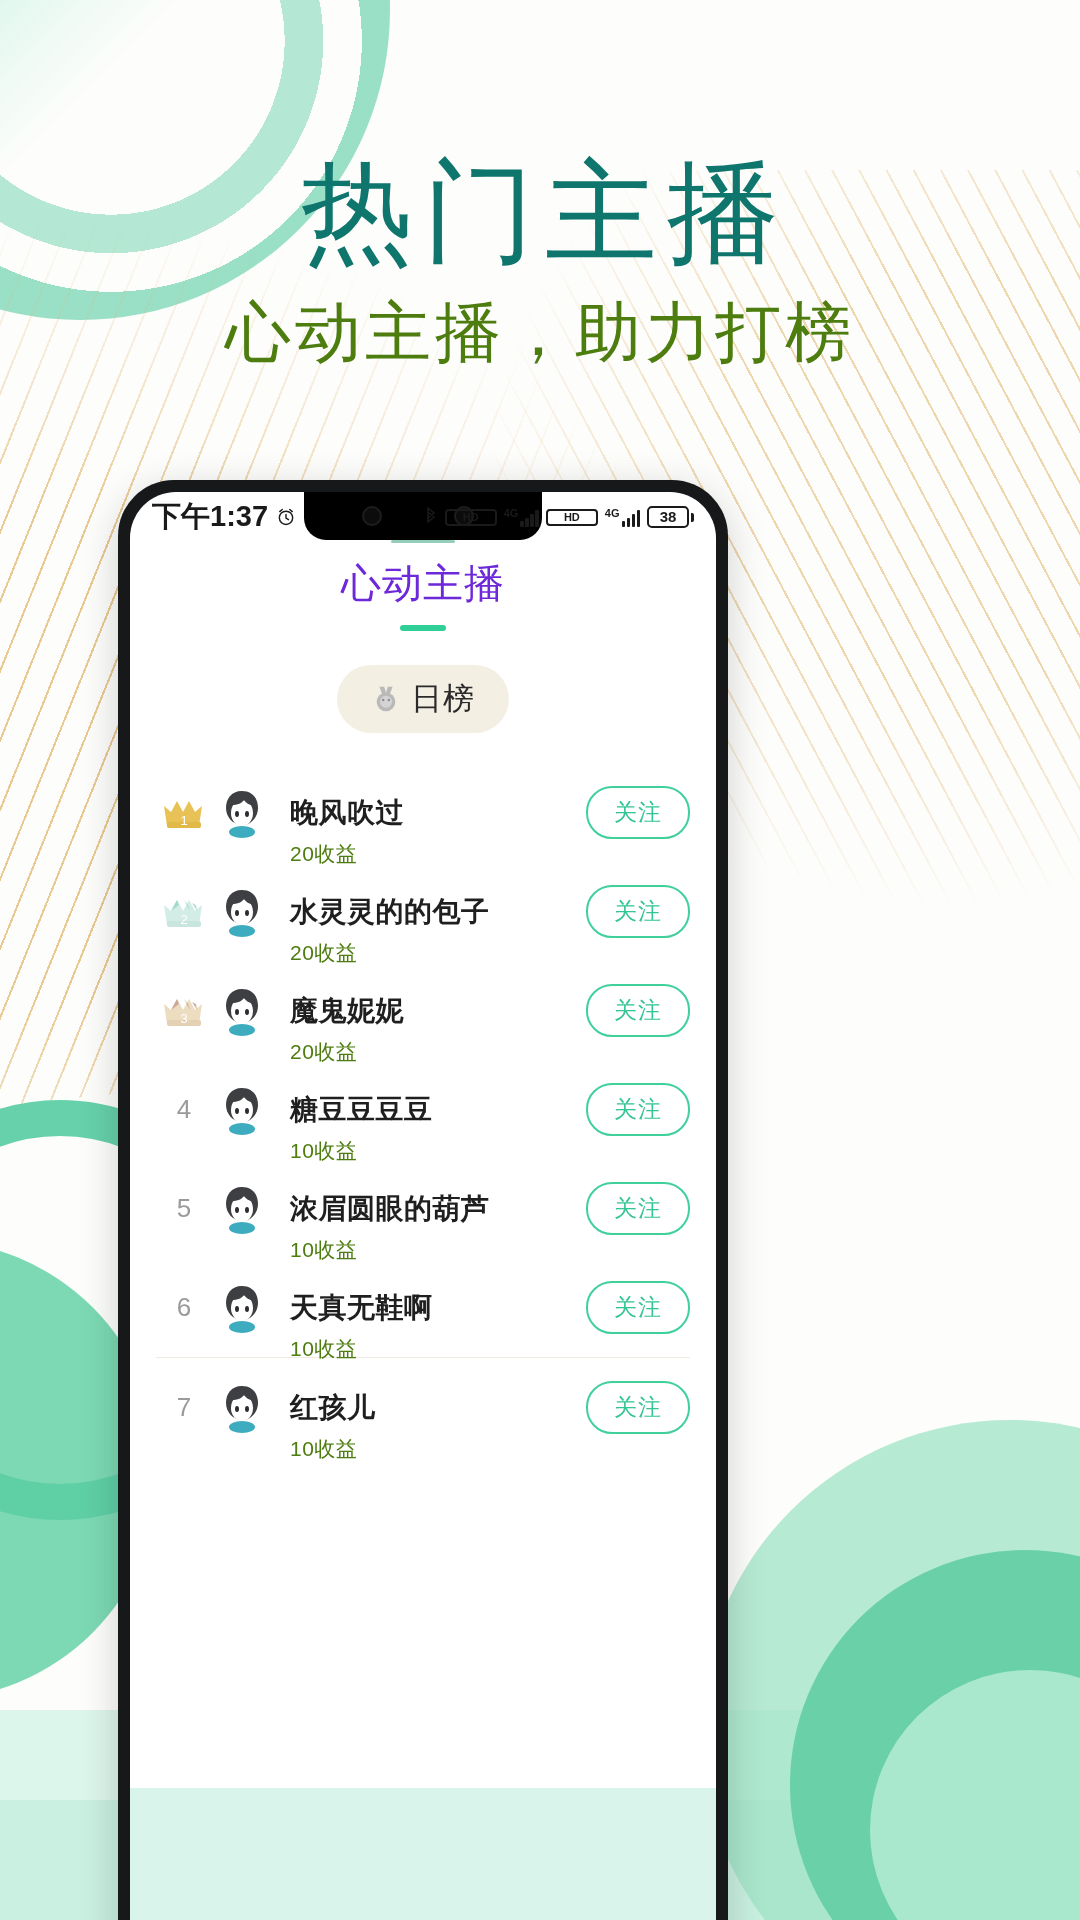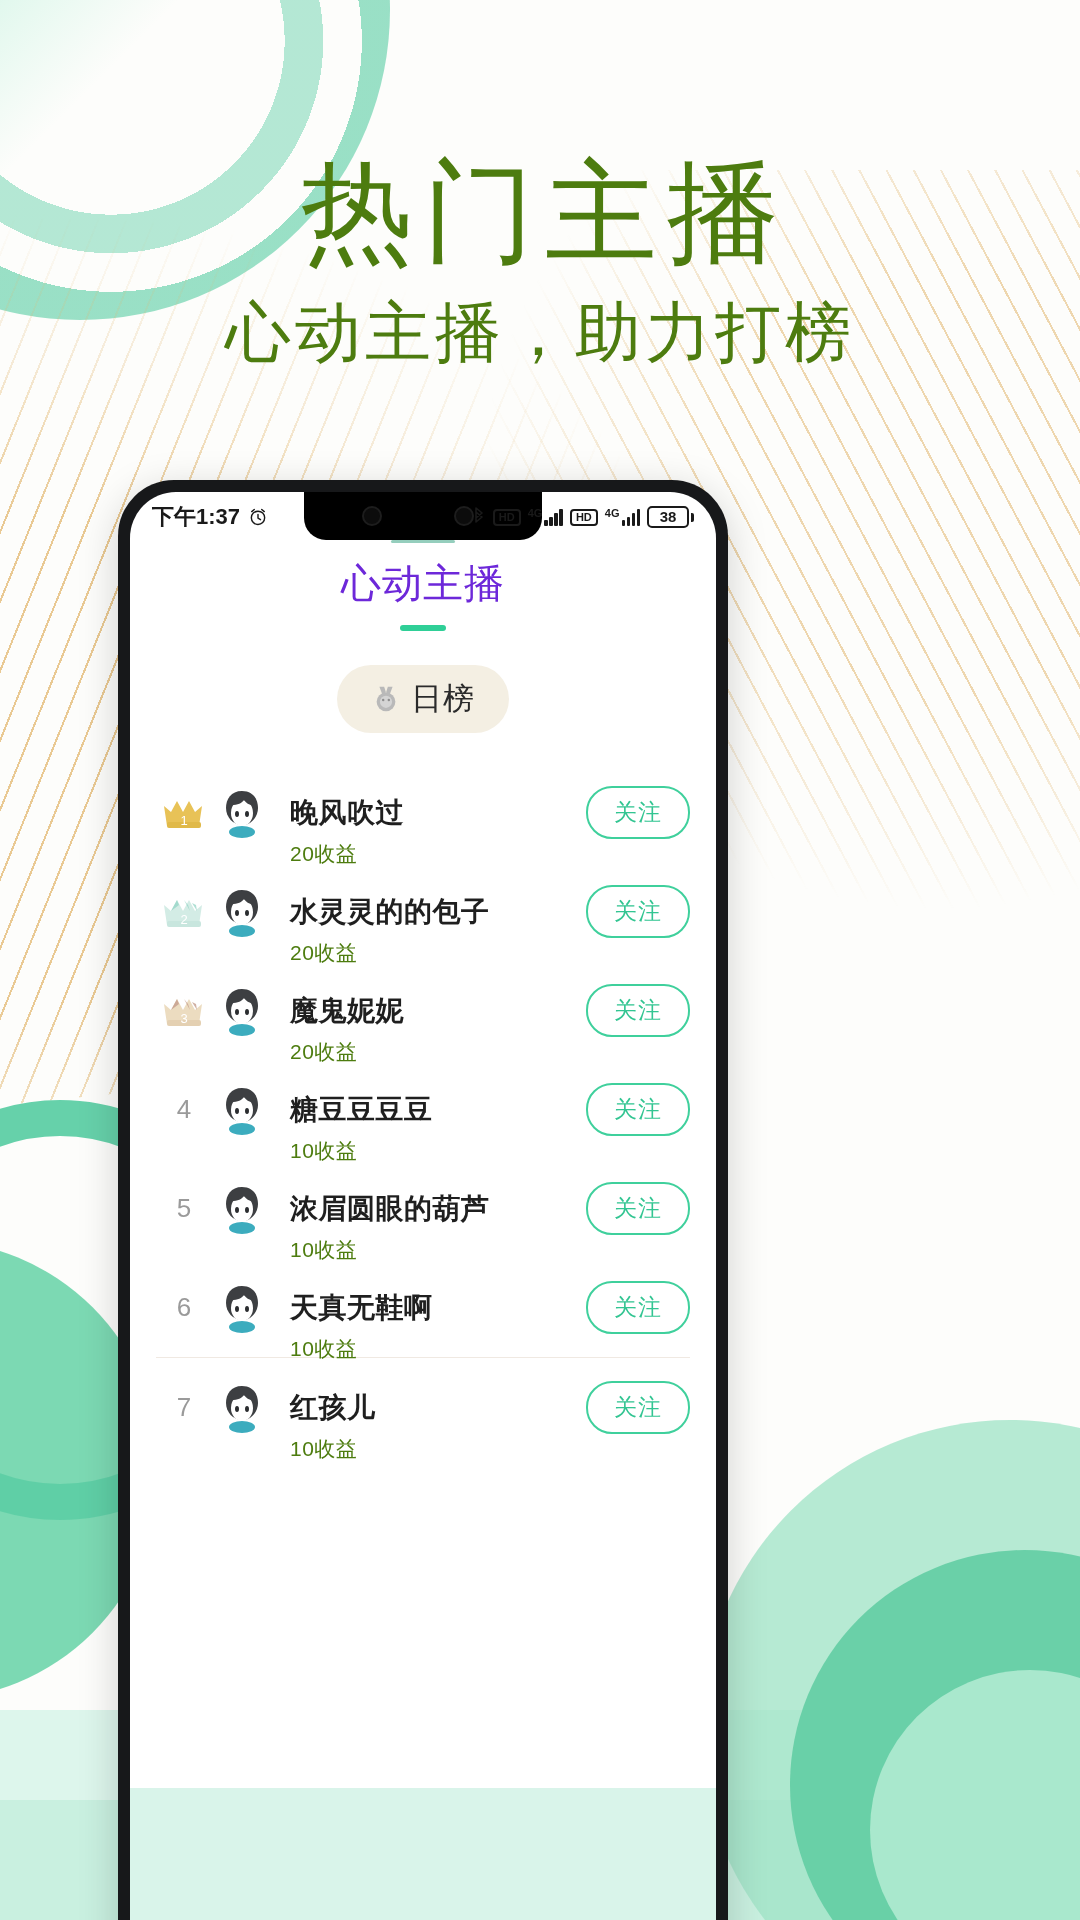--- a/index.html
+++ b/index.html
@@ -73,21 +73,21 @@
     background:repeating-linear-gradient(62deg,
        rgba(226,183,112,0.55) 0px, rgba(226,183,112,0.55) 2px,
        rgba(255,255,255,0) 2px, rgba(255,255,255,0) 24px);
     -webkit-mask-image:radial-gradient(ellipse 560px 520px at 78% 40%, #000 0%, #000 40%, rgba(0,0,0,0) 82%);
             mask-image:radial-gradient(ellipse 560px 520px at 78% 40%, #000 0%, #000 40%, rgba(0,0,0,0) 82%);
   }
 
   
   .headline-wrap { position:absolute; left:0; right:0; top:150px; text-align:center; }
   .headline {
-    font-size:112px; line-height:1.12; color:#4d7c0f; letter-spacing:10px;
+    font-size:112px; line-height:1.12; color:#0f766e; letter-spacing:10px;
     font-weight:400; text-indent:10px;
   }
   .subheadline {
     margin-top:20px; font-size:66px; line-height:1.15; color:#4d7c0f;
     letter-spacing:4px; font-weight:400;
   }
 
   
   .phone {
     position:absolute; left:118px; top:480px; width:610px; height:1480px;
@@ -107,33 +107,33 @@
     background:#0c0c0c; border:2px solid #1d1d1d; }
   .notch .cam.c1 { left:58px; } .notch .cam.c2 { left:150px; }
   .notch .speaker { position:absolute; left:50%; transform:translateX(-50%); bottom:-3px;
     width:64px; height:3px; border-radius:2px; background:#2b9e7c; opacity:.5;}
 
   
   .statusbar {
     height:50px; display:flex; align-items:center; justify-content:space-between;
     padding:0 22px; position:relative; z-index:6; color:#1a1a1a;
   }
-  .sb-left { display:flex; align-items:center; gap:8px; font-size:22px; font-weight:600; }
+  .sb-left { display:flex; align-items:center; gap:8px; font-size:29px; font-weight:600; }
   .sb-right { display:flex; align-items:center; gap:7px; }
   .ico-alarm { width:20px; height:20px; }
   .ico-bt { width:14px; height:20px; }
   .hd-badge {
     border:2px solid #1a1a1a; border-radius:4px; font-size:11px; font-weight:700;
-    padding:1px 4px; line-height:1; letter-spacing:0;
+    padding:1px 16px; line-height:1; letter-spacing:0;
   }
   .sig { display:flex; align-items:flex-end; gap:1.5px; height:18px; }
   .sig i { display:block; width:3.5px; background:#1a1a1a; border-radius:1px; }
   .sig i:nth-child(1){height:6px;} .sig i:nth-child(2){height:9px;}
   .sig i:nth-child(3){height:13px;} .sig i:nth-child(4){height:17px;}
-  .sig-grp { display:flex; gap:2px; }
+  .sig-grp { display:flex; align-items:flex-end; gap:2px; }
   .g4 { font-size:11px; font-weight:700; line-height:1; margin-bottom:8px; }
   .battery {
     display:flex; align-items:center; gap:2px;
   }
   .battery .body {
     border:2px solid #1a1a1a; border-radius:5px; padding:1px 4px;
     font-size:15px; font-weight:700; line-height:1.1; min-width:42px; text-align:center;
   }
   .battery .cap { width:3px; height:9px; background:#1a1a1a; border-radius:0 2px 2px 0; }
 

